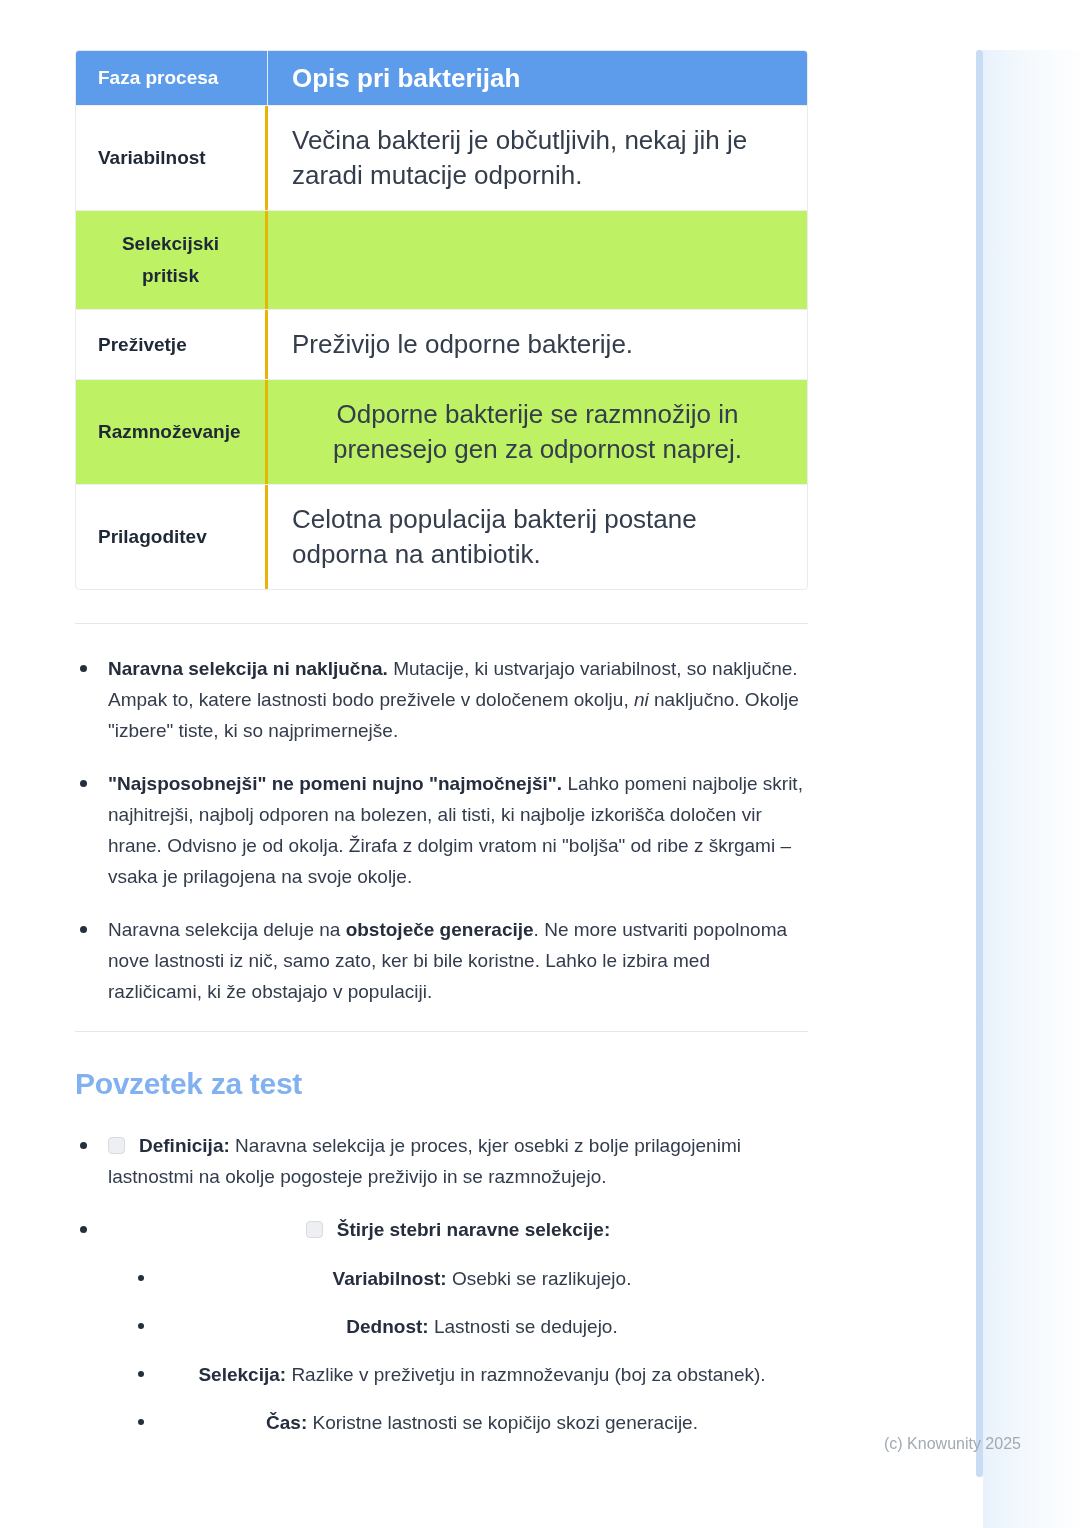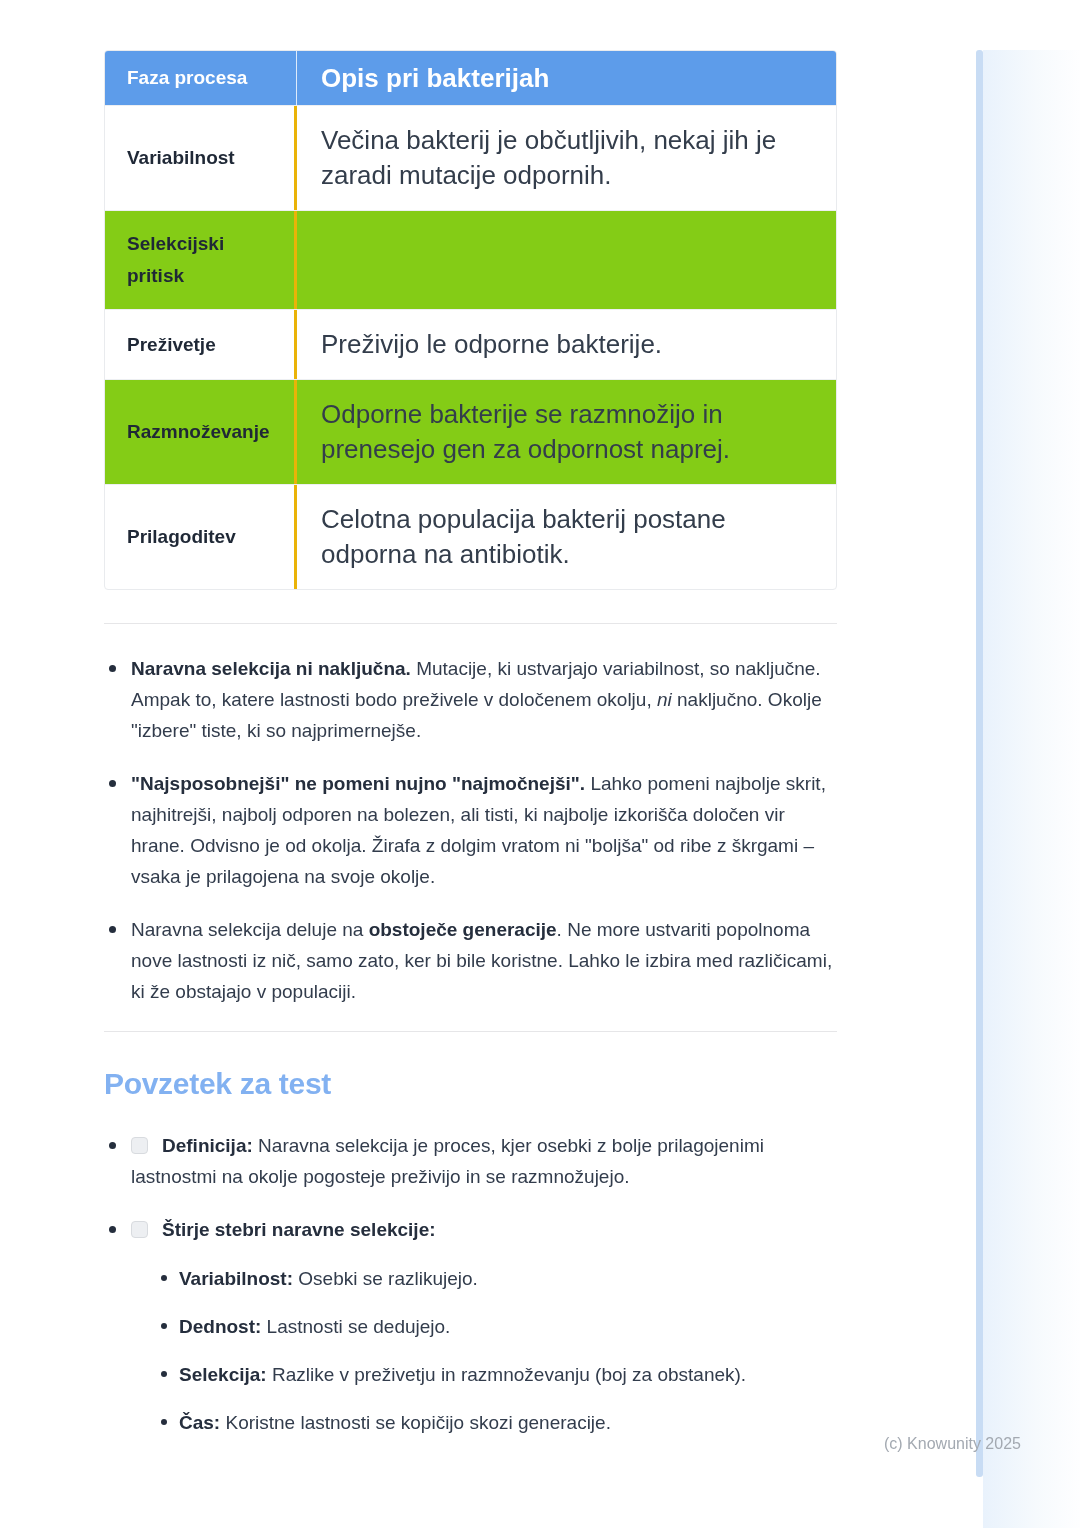--- a/index.html
+++ b/index.html
@@ -6,45 +6,45 @@
   html,body { width:1080px; height:1528px; background:#ffffff;
     font-family:"Liberation Sans", sans-serif; color:#323c4c; overflow:hidden; }
   .page { position:relative; width:1080px; height:1528px; background:#fff; }
 
   
   .edge-gradient { position:absolute; left:983px; top:50px; width:97px; height:1478px;
     background:linear-gradient(to right,#e9f2fc 0%,#f6fafd 55%,#fefeff 100%); }
   .edge-bar { position:absolute; left:976px; top:50px; width:7px; height:1427px;
     background:#c8dcf4; border-radius:3px; }
 
-  .content { position:absolute; left:104px; top:0; width:733px; }
+  .content { position:absolute; left:75px; top:0; width:733px; }
 
   
   .tbl { margin-top:50px; width:733px; border:1px solid #e9ebee; border-radius:4px;
     overflow:hidden; background:#fff; }
   .t-row { display:flex; align-items:center; border-top:1px solid #edeff2; }
   .t-row.head { border-top:none; background:#5d9cea; height:54px; }
-  .t-row.alt { background:#84cc16; }
+  .t-row.alt { background:#bef264;text-align:center; }
   .t-c1 { width:192px; align-self:stretch; display:flex; align-items:center;
     padding:17px 22px; border-right:3px solid #eab308;
     font-weight:bold; font-size:19px; color:#1f2836; line-height:32px; }
   .t-c2 { flex:1; padding:17px 24px; font-size:26px; line-height:35px; color:#333d4b; }
   .head .t-c1, .head .t-c2 { color:#ffffff; font-weight:bold; padding-top:0; padding-bottom:0; }
   .head .t-c1 { border-right:1px solid rgba(255,255,255,.8); }
 
   .hr { height:1px; background:#e6e6e8; border:none; }
   .hr1 { margin-top:33px; }
   .hr2 { margin-top:24px; }
 
   h2.section { font-size:30px; font-weight:bold; color:#82b1f1;
     letter-spacing:-0.3px; margin-top:35px; }
 
   
   .blist { margin-top:29px; list-style:none; }
-  .blist > li { display:flex; margin-bottom:22px; }
+  .blist > li { display:flex; margin-bottom:22px;gap:6px; }
   .dot { flex:0 0 7px; width:7px; height:7px; border-radius:50%;
     background:#252e3d; margin:12px 15px 0 5px; }
   .btext { flex:1; font-size:19px; line-height:31px; color:#323c4c; }
   .b { font-weight:bold; color:#252e3d; }
   .i { font-style:italic; }
 
   
   .checkbox { display:inline-block; width:17px; height:17px; background:#edeff2;
     border:1px solid #d8dbdf; border-radius:4px; vertical-align:-2px; margin-right:14px; }
 
@@ -119,21 +119,21 @@
 
     <h2 class="section">Povzetek za test</h2>
 
     <ul class="blist">
       <li>
         <span class="dot"></span>
         <div class="btext">
           <span class="checkbox"></span><span class="b">Definicija:</span><span> Naravna selekcija je proces, kjer osebki z bolje prilagojenimi lastnostmi na okolje pogosteje preživijo in se razmnožujejo.</span>
         </div>
       </li>
-      <li style="margin-bottom:4px;">
+      <li style="margin-bottom:4px;text-align:center;">
         <span class="dot"></span>
         <div class="btext">
           <span class="checkbox"></span><span class="b">Štirje stebri naravne selekcije:</span><span></span>
           <ul class="sublist">
             <li>
               <span class="dot"></span>
               <div class="btext"><span class="b">Variabilnost:</span><span> Osebki se razlikujejo.</span></div>
             </li>
             <li>
               <span class="dot"></span>

